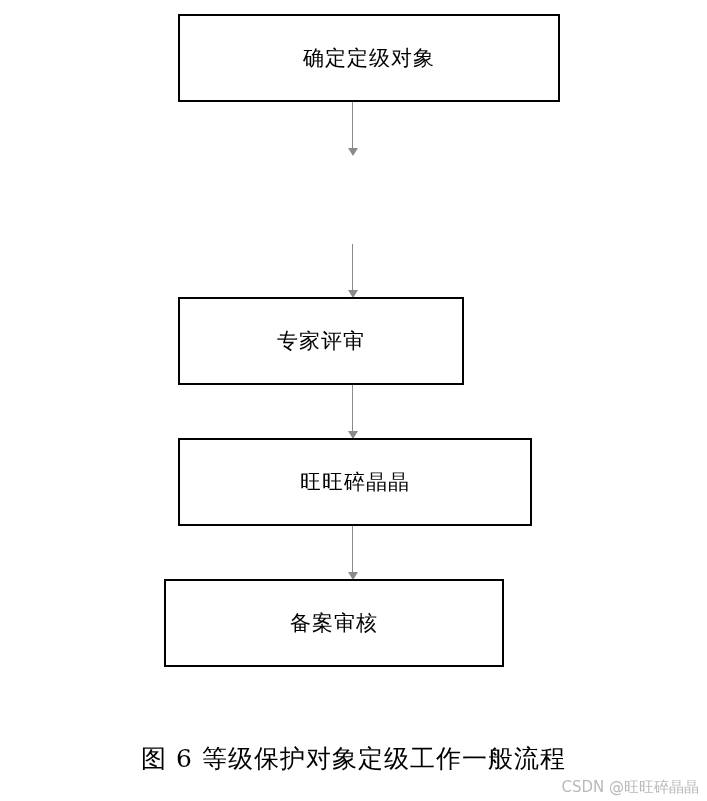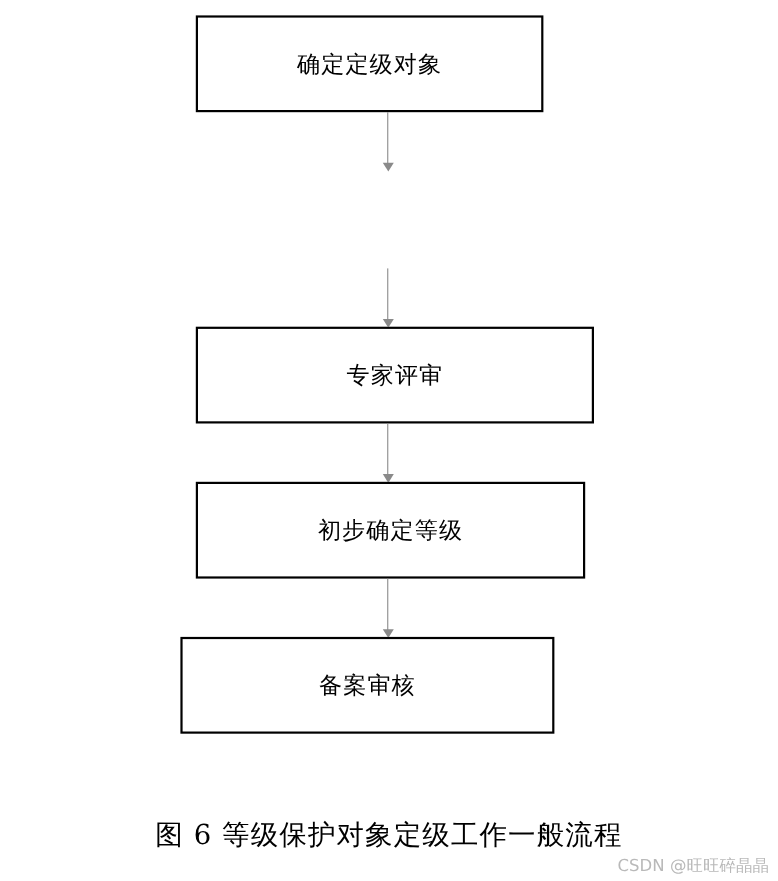--- a/index.html
+++ b/index.html
@@ -71,40 +71,40 @@
     font-size: 15px;
     color: #b9b9b9;
     white-space: nowrap;
   }
 </style>
 </head>
 <body>
 
 <div id="flowchart">
 
-  <div class="node-box" style="left:178px; top:14px; width:316px; height:88px;">
+  <div class="node-box" style="left:178px; top:14px; width:382px; height:88px;">
     <span class="node-label">确定定级对象</span>
   </div>
 
   <div class="connector" style="left:352px; top:102px; height:47px;"></div>
   <div class="arrowhead" style="left:348px; top:148px;"></div>
 
 
   <div class="connector" style="left:352px; top:244px; height:47px;"></div>
   <div class="arrowhead" style="left:348px; top:290px;"></div>
 
-  <div class="node-box" style="left:178px; top:297px; width:362px; height:88px;">
+  <div class="node-box" style="left:178px; top:297px; width:286px; height:88px;">
     <span class="node-label">专家评审</span>
   </div>
 
   <div class="connector" style="left:352px; top:385px; height:47px;"></div>
   <div class="arrowhead" style="left:348px; top:431px;"></div>
 
   <div class="node-box" style="left:178px; top:438px; width:354px; height:88px;">
-    <span class="node-label">初步确定等级</span>
+    <span class="node-label">旺旺碎晶晶</span>
   </div>
 
   <div class="connector" style="left:352px; top:526px; height:47px;"></div>
   <div class="arrowhead" style="left:348px; top:572px;"></div>
 
   <div class="node-box" style="left:164px; top:579px; width:340px; height:88px;">
     <span class="node-label">备案审核</span>
   </div>
 
 </div>

